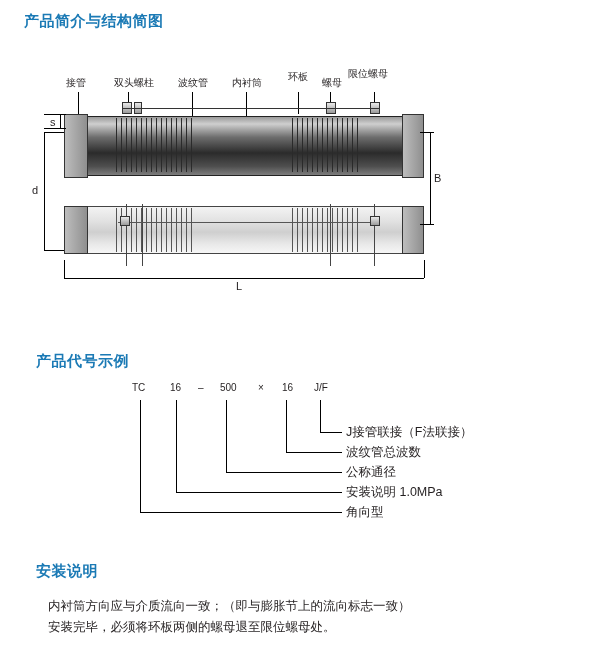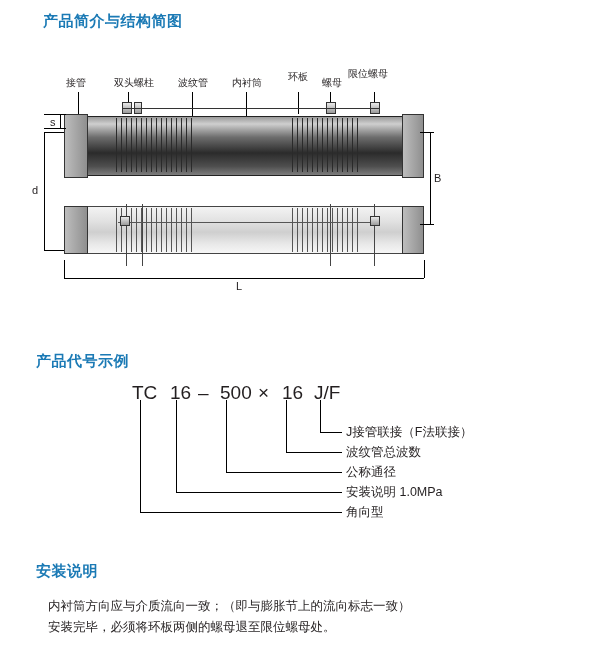--- a/index.html
+++ b/index.html
@@ -12,21 +12,21 @@
     color: #231f20;
     position: relative;
     overflow: hidden;
   }
   .section-title {
     color: #1b7ab5;
     font-size: 15px;
     font-weight: bold;
     letter-spacing: 0.5px;
   }
-  .title-1 { position: absolute; left: 43px; top: 12px; }
+  .title-1 { position: absolute; left: 24px; top: 12px; }
   .title-2 { position: absolute; left: 36px; top: 352px; font-family: Liberation Serif, serif; }
   .title-3 { position: absolute; left: 36px; top: 562px; }
 
   
   .diagram {
     position: absolute;
     left: 30px;
     top: 66px;
     width: 540px;
     height: 230px;
@@ -103,21 +103,21 @@
   .code-area {
     position: absolute;
     left: 30px;
     top: 378px;
     width: 540px;
     height: 170px;
     font-size: 13px;
   }
   .code-token {
     position: absolute;
-    font-size: 19px;
+    font-size: 10px;
     white-space: nowrap;
     text-align: right;
   }
   .code-desc {
     position: absolute;
     font-size: 12.5px;
     white-space: nowrap;
   }
   .cline { position: absolute; background: #000; }
 

